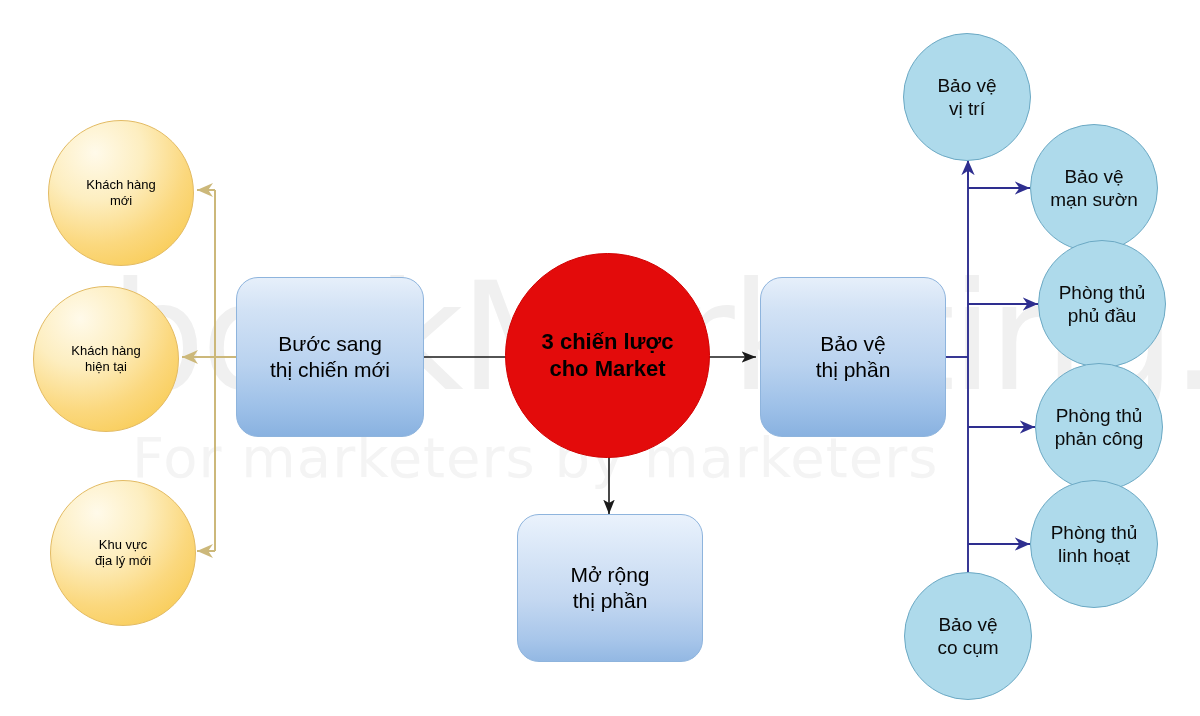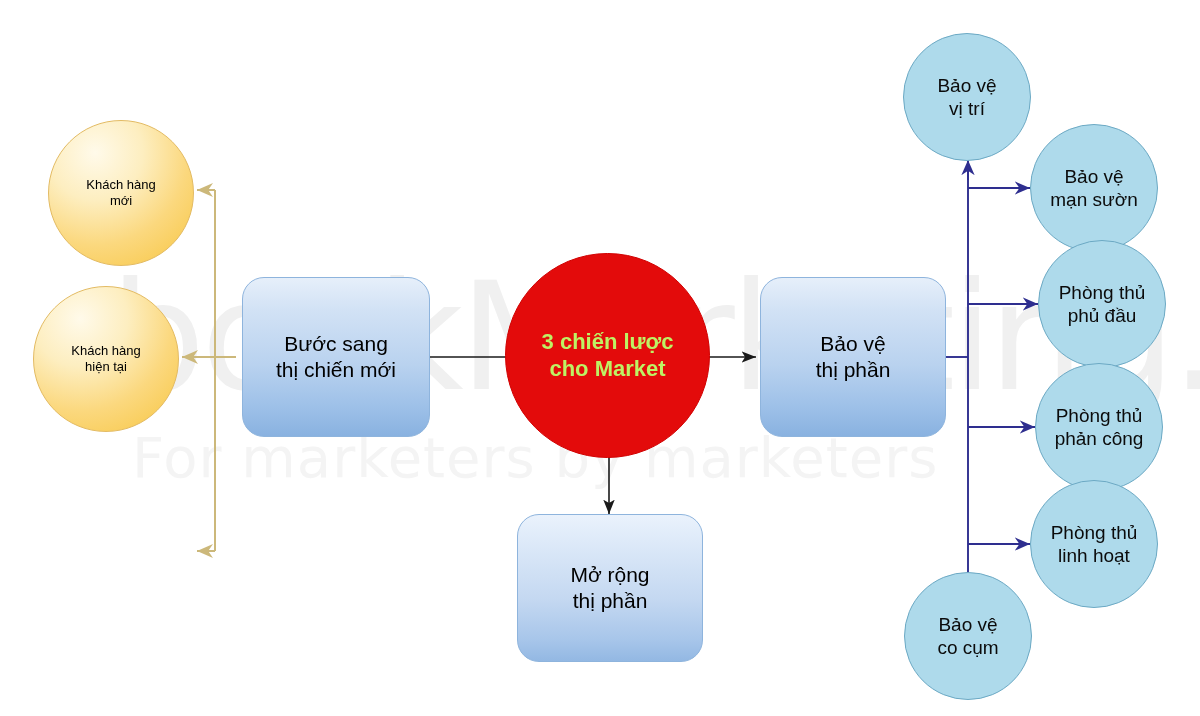--- a/index.html
+++ b/index.html
@@ -85,21 +85,21 @@
     background: #aedaeb;
     border: 1px solid #6ca9c4;
     color: #0b0b0b;
     font-size: 19px;
   }
 
   .circle-red {
     border-radius: 50%;
     background: #e30b0b;
     border: 1px solid #d10000;
-    color: #bef264;
+    color: #000000;
     font-size: 22px;
     font-weight: bold;
   }
 
   .box-blue {
     border-radius: 22px;
     background: linear-gradient(to bottom, #e6effa 0%, #d2e2f5 20%, #b9d2ef 55%, #9dc0e8 82%, #89b2e0 100%);
     border: 1px solid #8eb4dd;
     color: #000000;
     font-size: 21px;
@@ -172,21 +172,21 @@
     </g>
   </svg>
 
   <div class="node circle-red" style="left:505px; top:253px; width:205px; height:205px;">
     <span>
       <span>3 chiến lược</span>
       <span>cho Market</span>
     </span>
   </div>
 
-  <div class="node box-blue" style="left:236px; top:277px; width:188px; height:160px;margin-left:6px;">
+  <div class="node box-blue" style="left:236px; top:277px; width:188px; height:160px;">
     <span>
       <span>Bước sang</span>
       <span>thị chiến mới</span>
     </span>
   </div>
 
   <div class="node box-blue" style="left:760px; top:277px; width:186px; height:160px;">
     <span>
       <span>Bảo vệ</span>
       <span>thị phần</span>
@@ -207,20 +207,26 @@
     </span>
   </div>
 
   <div class="node circle-yellow" style="left:33px; top:286px; width:146px; height:146px;">
     <span>
       <span>Khách hàng</span>
       <span>hiện tại</span>
     </span>
   </div>
 
+  <div class="node circle-yellow" style="left:50px; top:480px; width:146px; height:146px;">
+    <span>
+      <span>Khu vực</span>
+      <span>địa lý mới</span>
+    </span>
+  </div>
 
   <div class="node circle-blue" style="left:903px; top:33px; width:128px; height:128px;">
     <span>
       <span>Bảo vệ</span>
       <span>vị trí</span>
     </span>
   </div>
 
   <div class="node circle-blue" style="left:1030px; top:124px; width:128px; height:128px;">
     <span>

